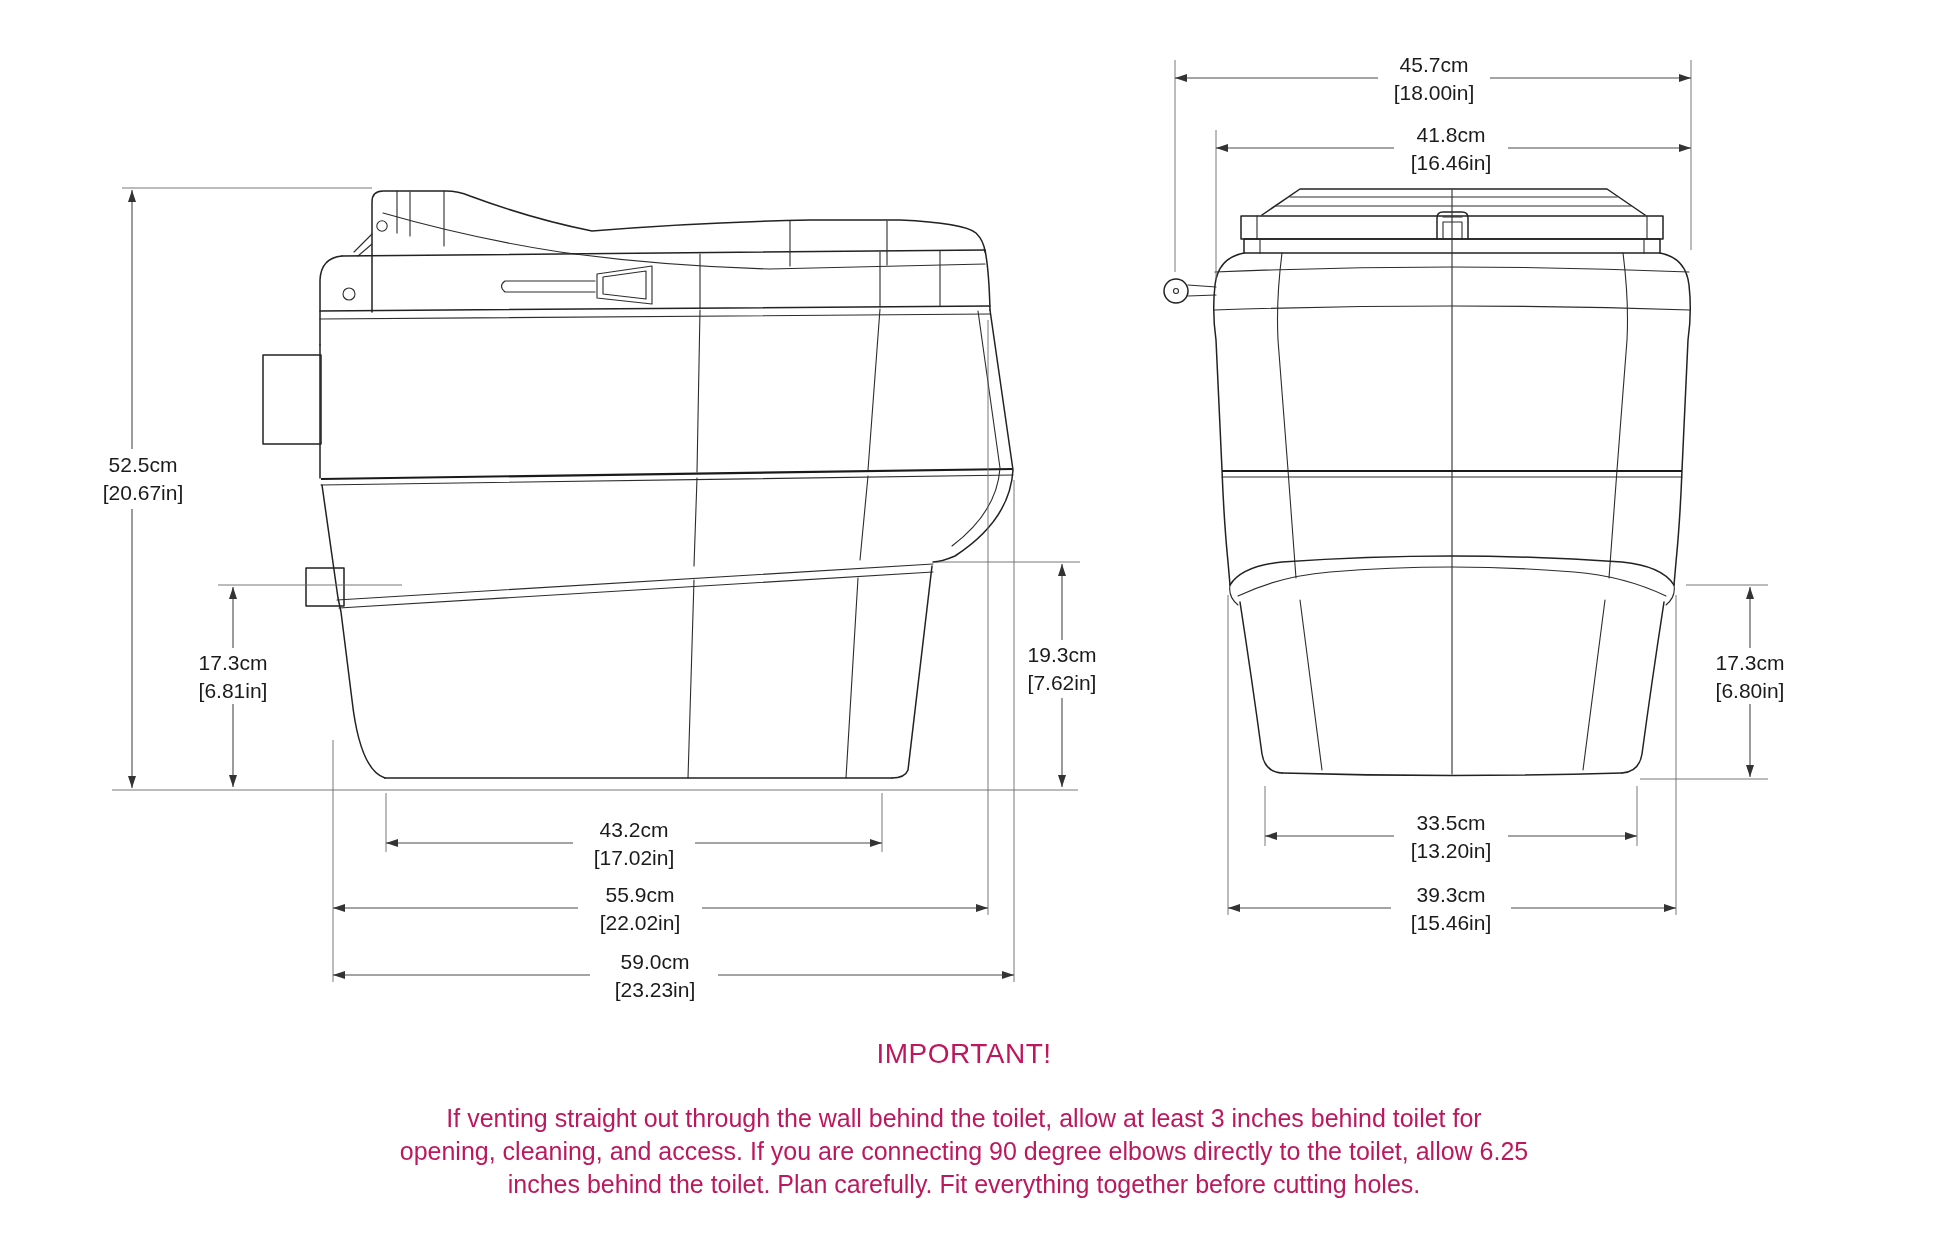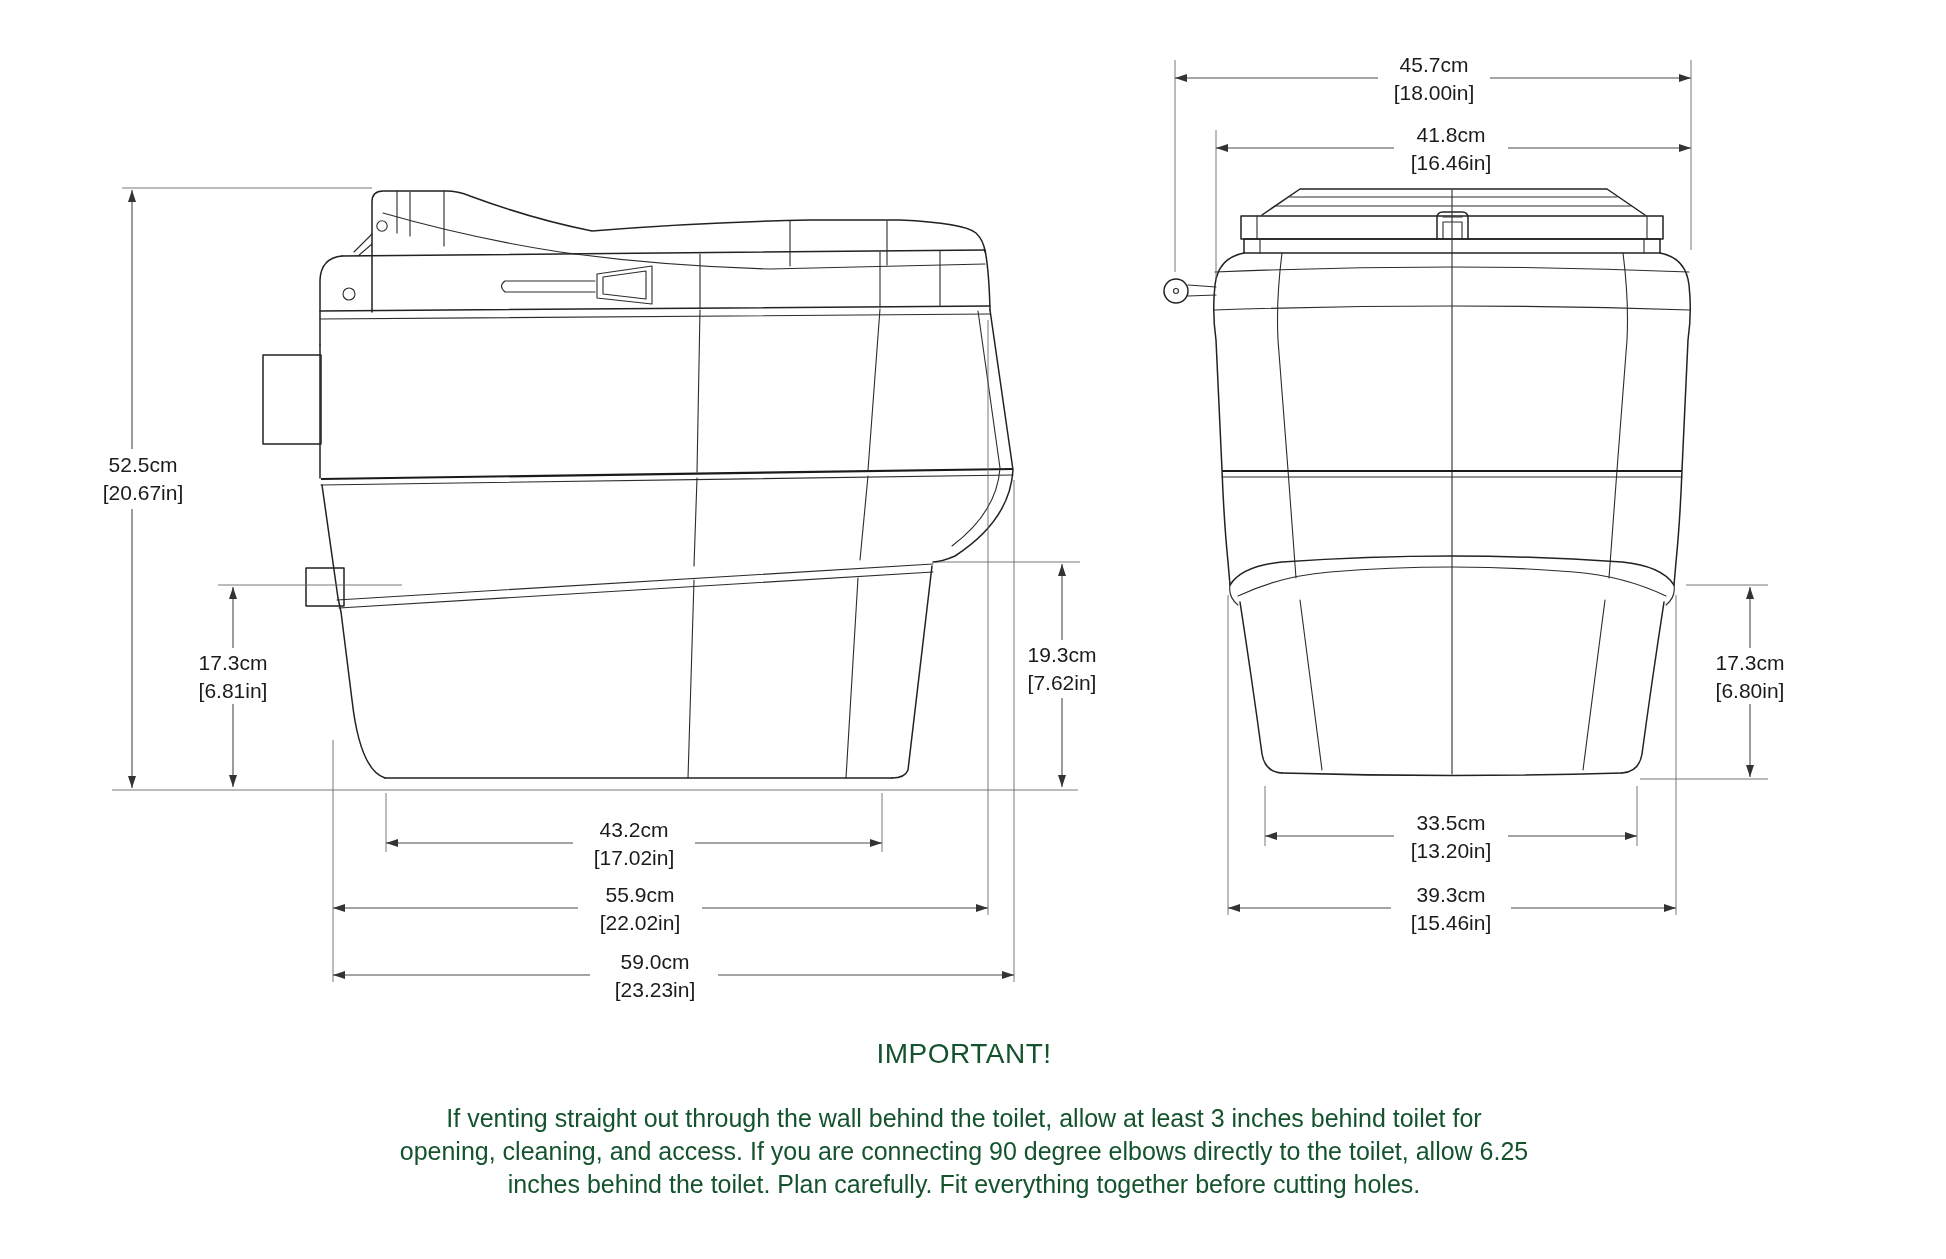--- a/index.html
+++ b/index.html
@@ -184,21 +184,21 @@
 
   <g>
     <path class="extline" d="M 1228,595 V 915 M 1676,595 V 915"></path>
     <line class="dimline" x1="1228" y1="908" x2="1676" y2="908" marker-start="url(#arrS)" marker-end="url(#arrE)"></line>
     <rect class="mask" x="1391" y="881" width="120" height="56"></rect>
     <text class="dimtext" x="1451" y="902">39.3cm</text>
     <text class="dimtext" x="1451" y="930">[15.46in]</text>
   </g>
 </svg>
 
-  <div id="notice" style="color: #14532d;">
+  <div id="notice" style="color: #be185d;">
     <div id="notice-title">IMPORTANT!</div>
     <div id="notice-body">
       <div>If venting straight out through the wall behind the toilet, allow at least 3 inches behind toilet for</div>
       <div>opening, cleaning, and access. If you are connecting 90 degree elbows directly to the toilet, allow 6.25</div>
       <div>inches behind the toilet. Plan carefully. Fit everything together before cutting holes.</div>
     </div>
   </div>
 
 </div>
 

